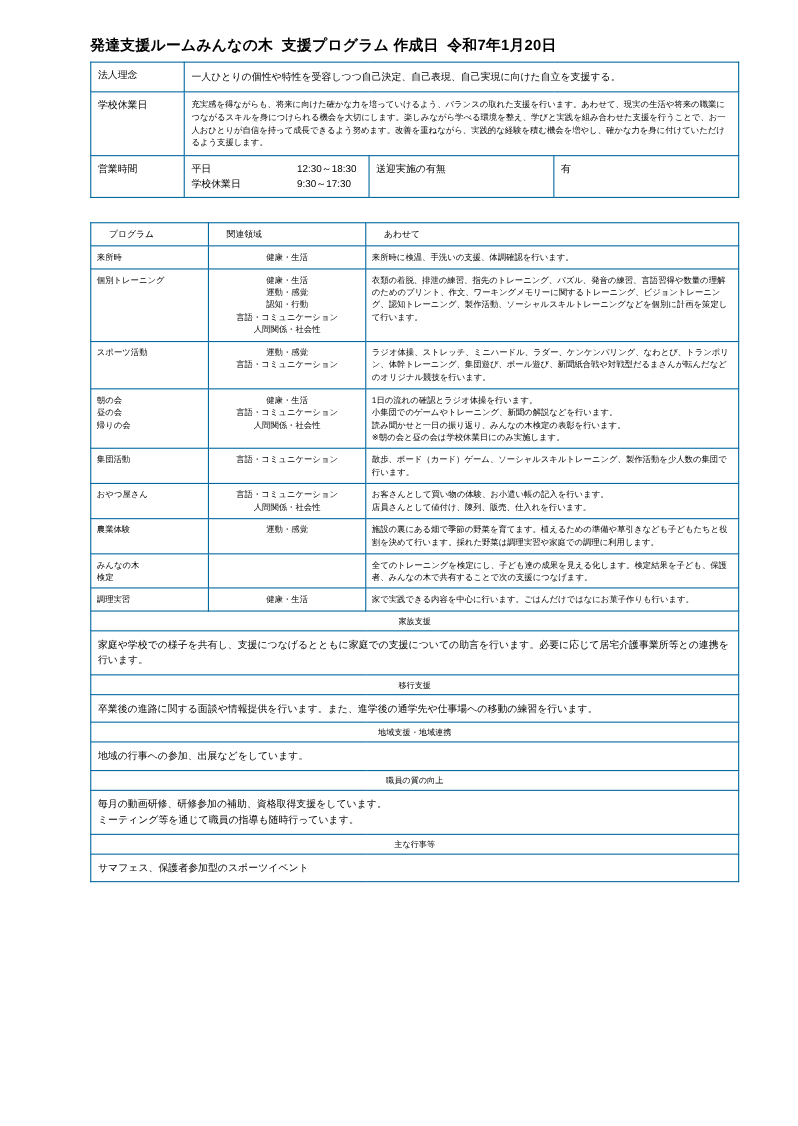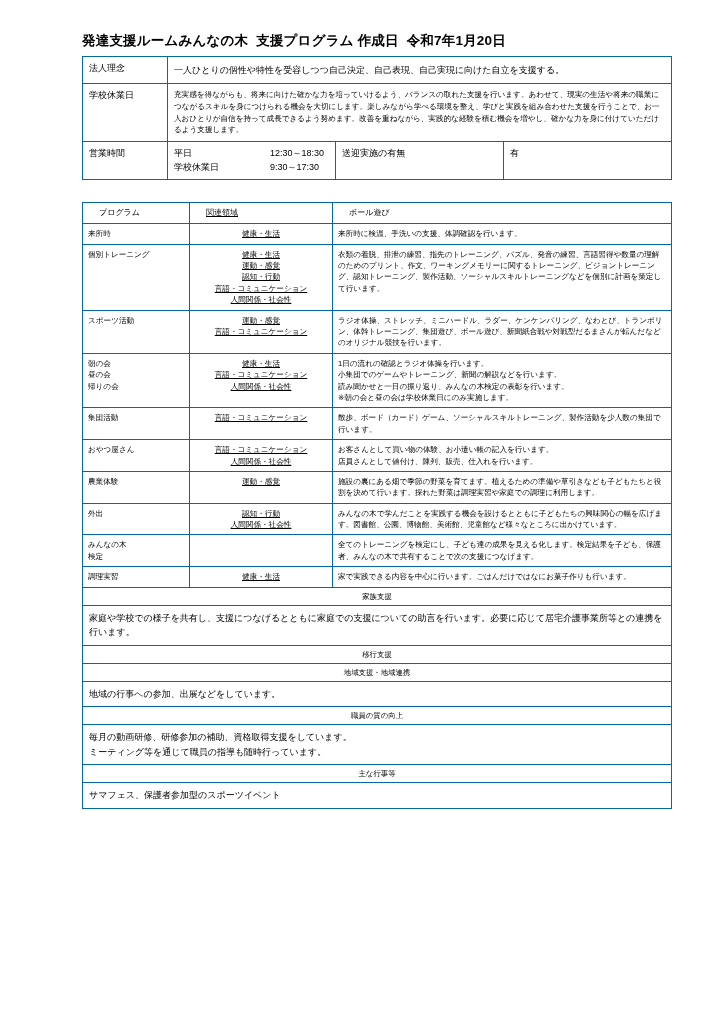--- a/index.html
+++ b/index.html
@@ -80,21 +80,21 @@
   }
   .spacer {
     height: 22px;
   }
   
   .prog-table td {
     font-size: 7.6px;
     padding: 4px 5px;
   }
   .prog-table .c1 { width: 74px; }
-  .prog-table .c2 { width: 110px; text-align: center; text-decoration: underline; }
+  .prog-table .c2 { width: 110px; text-align: center; }
   .prog-table .c3 { }
   .prog-table thead td {
     font-size: 8px;
     text-align: left;
     padding: 4px 16px;
   }
   .prog-table thead td.c2 { text-align: left; }
   .section-head td {
     text-align: center;
     font-size: 7.4px;
@@ -138,21 +138,21 @@
       </tbody>
     </table>
 
     <div class="spacer"></div>
 
     <table class="prog-table">
       <thead>
         <tr>
           <td class="c1">プログラム</td>
           <td class="c2">関連領域</td>
-          <td class="c3">ボール遊び</td>
+          <td class="c3">あわせて</td>
         </tr>
       </thead>
       <tbody>
         <tr>
           <td class="c1 nowrapish">来所時</td>
           <td class="c2 nowrapish">健康・生活</td>
           <td class="c3 nowrapish">来所時に検温、手洗いの支援、体調確認を行います。</td>
         </tr>
         <tr>
           <td class="c1 nowrapish">個別トレーニング</td>
@@ -192,26 +192,20 @@
 人間関係・社会性</td>
           <td class="c3 nowrapish">お客さんとして買い物の体験、お小遣い帳の記入を行います。
 店員さんとして値付け、陳列、販売、仕入れを行います。</td>
         </tr>
         <tr>
           <td class="c1 nowrapish">農業体験</td>
           <td class="c2 nowrapish">運動・感覚</td>
           <td class="c3 nowrapish">施設の裏にある畑で季節の野菜を育てます。植えるための準備や草引きなども子どもたちと役割を決めて行います。採れた野菜は調理実習や家庭での調理に利用します。</td>
         </tr>
         <tr>
-          <td class="c1 nowrapish">外出</td>
-          <td class="c2 nowrapish">認知・行動
-人間関係・社会性</td>
-          <td class="c3 nowrapish">みんなの木で学んだことを実践する機会を設けるとともに子どもたちの興味関心の幅を広げます。図書館、公園、博物館、美術館、児童館など様々なところに出かけています。</td>
-        </tr>
-        <tr>
           <td class="c1 nowrapish">みんなの木
 検定</td>
           <td class="c2 nowrapish"></td>
           <td class="c3 nowrapish">全てのトレーニングを検定にし、子ども達の成果を見える化します。検定結果を子ども、保護者、みんなの木で共有することで次の支援につなげます。</td>
         </tr>
         <tr>
           <td class="c1 nowrapish">調理実習</td>
           <td class="c2 nowrapish">健康・生活</td>
           <td class="c3 nowrapish">家で実践できる内容を中心に行います。ごはんだけではなにお菓子作りも行います。</td>
         </tr>
@@ -219,20 +213,23 @@
         <tr class="section-head">
           <td colspan="3">家族支援</td>
         </tr>
         <tr class="section-body">
           <td colspan="3" class="nowrapish">家庭や学校での様子を共有し、支援につなげるとともに家庭での支援についての助言を行います。必要に応じて居宅介護事業所等との連携を行います。</td>
         </tr>
 
         <tr class="section-head">
           <td colspan="3">移行支援</td>
         </tr>
+        <tr class="section-body">
+          <td colspan="3" class="nowrapish">卒業後の進路に関する面談や情報提供を行います。また、進学後の通学先や仕事場への移動の練習を行います。</td>
+        </tr>
 
         <tr class="section-head">
           <td colspan="3">地域支援・地域連携</td>
         </tr>
         <tr class="section-body">
           <td colspan="3" class="nowrapish">地域の行事への参加、出展などをしています。</td>
         </tr>
 
         <tr class="section-head">
           <td colspan="3">職員の質の向上</td>

